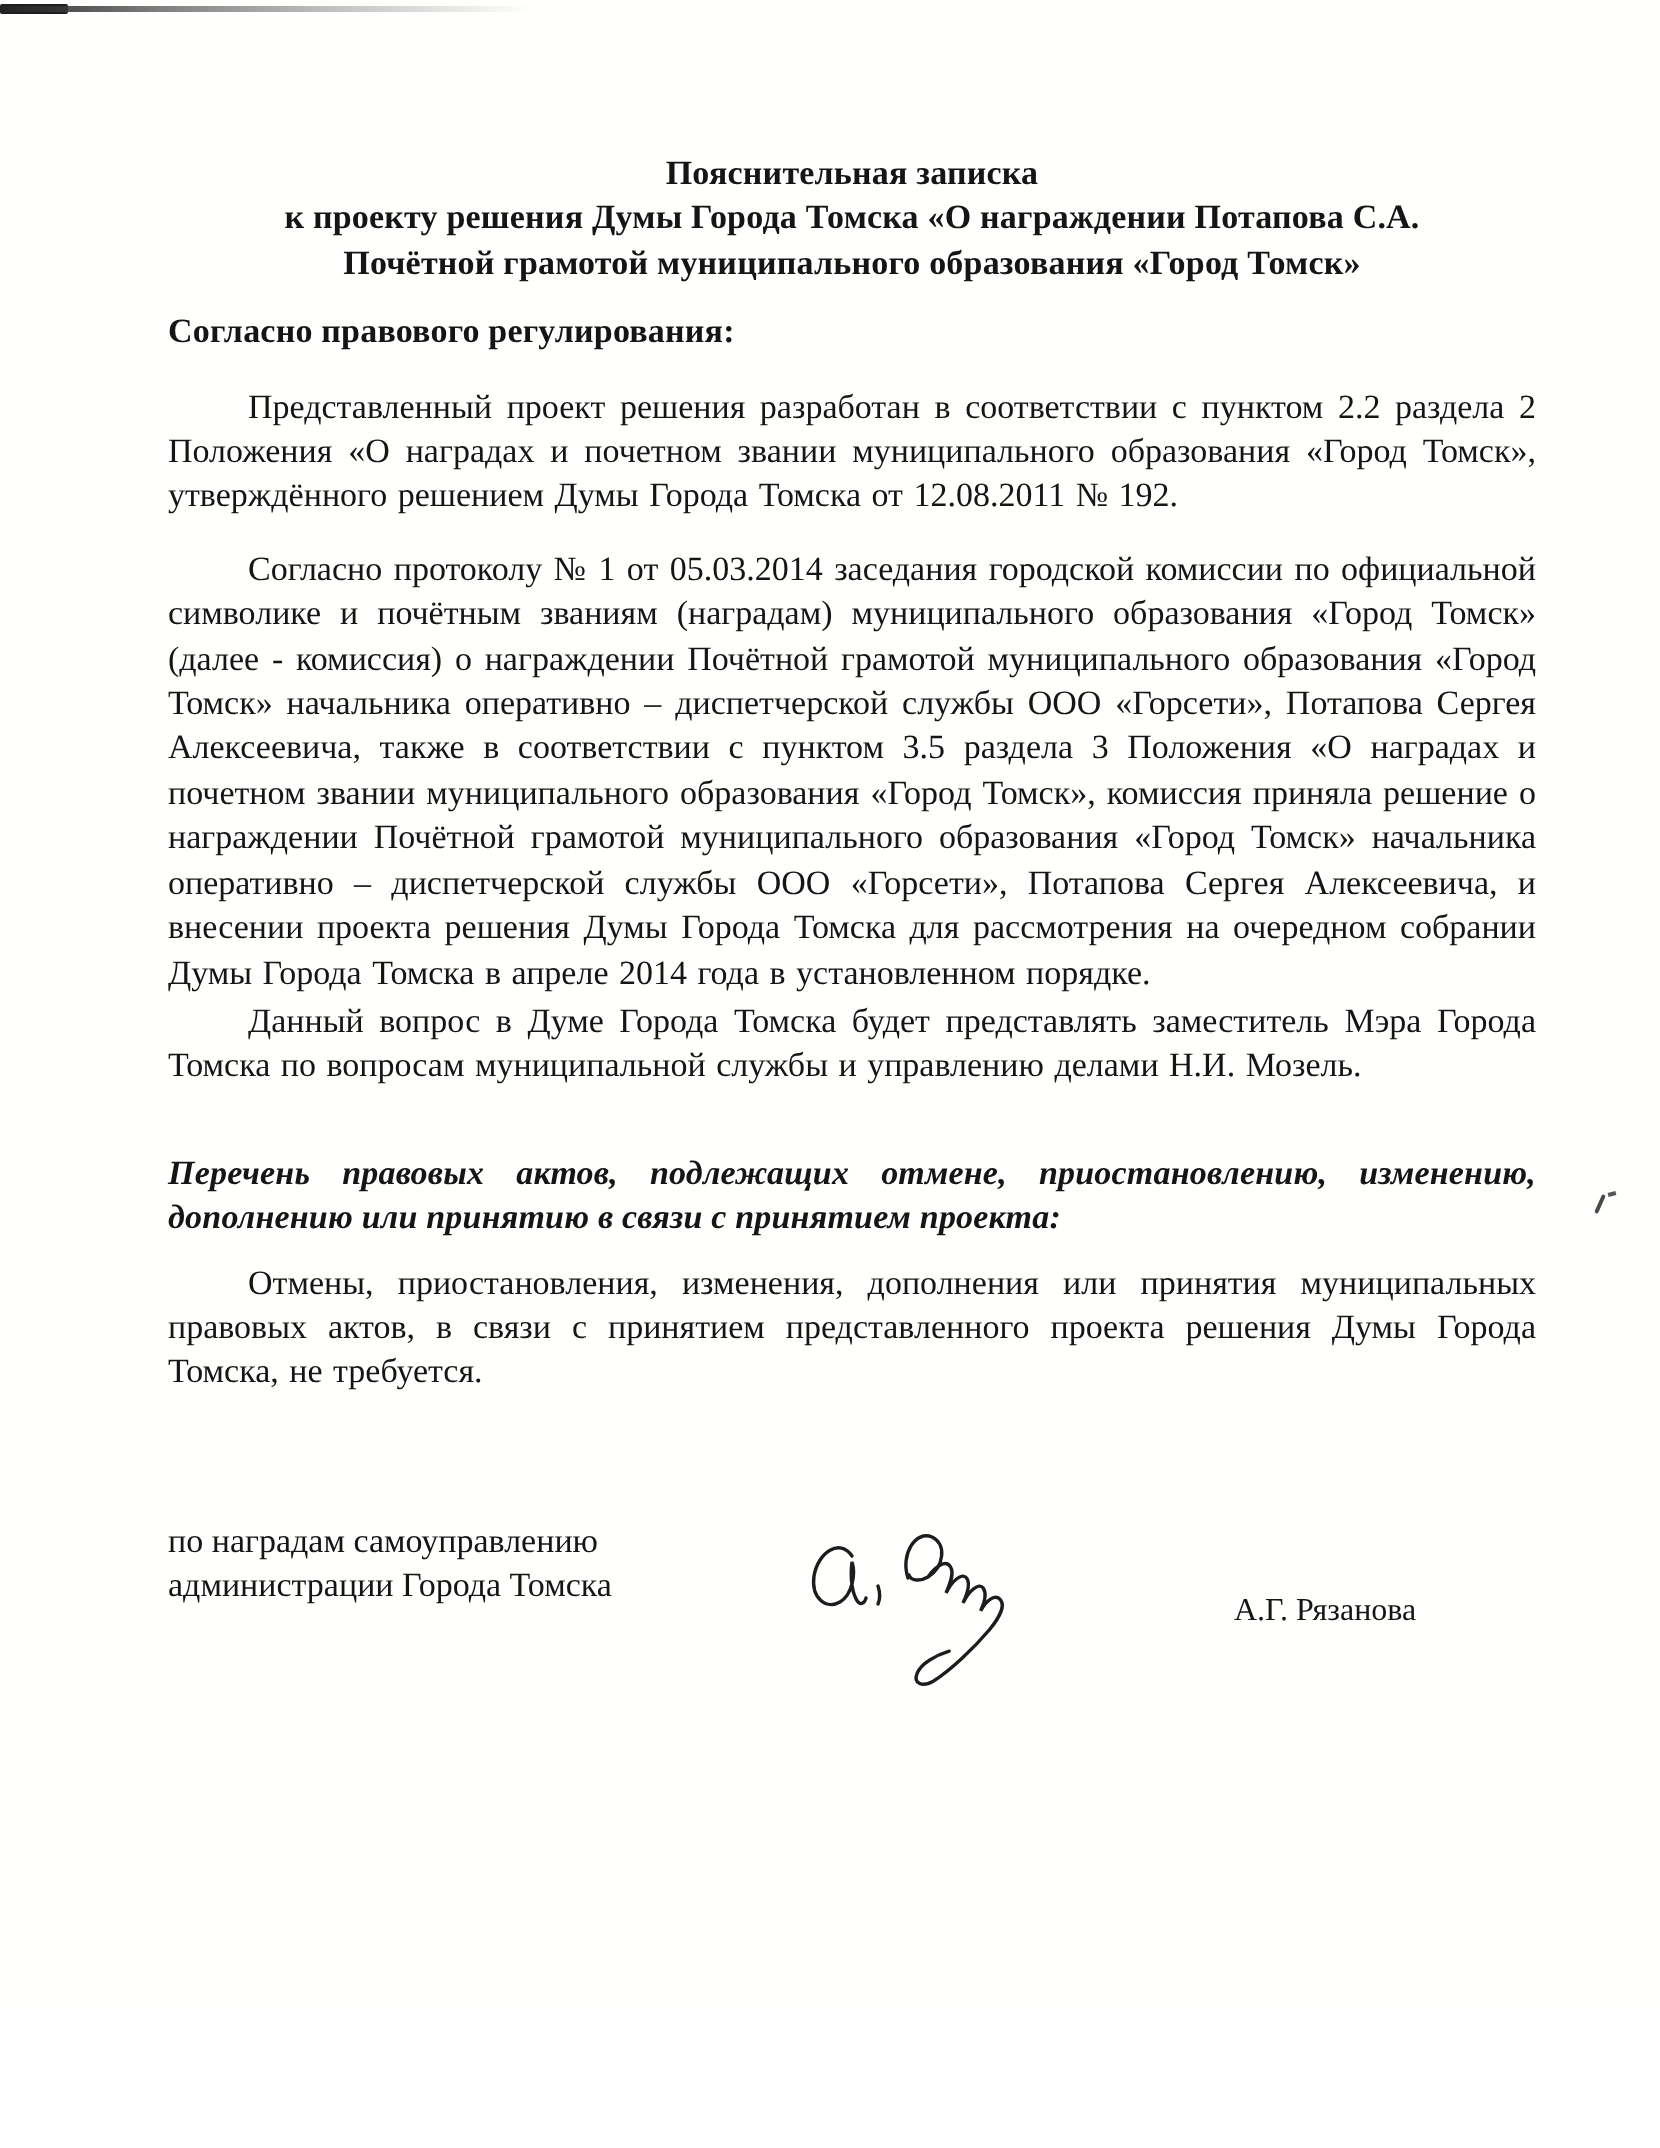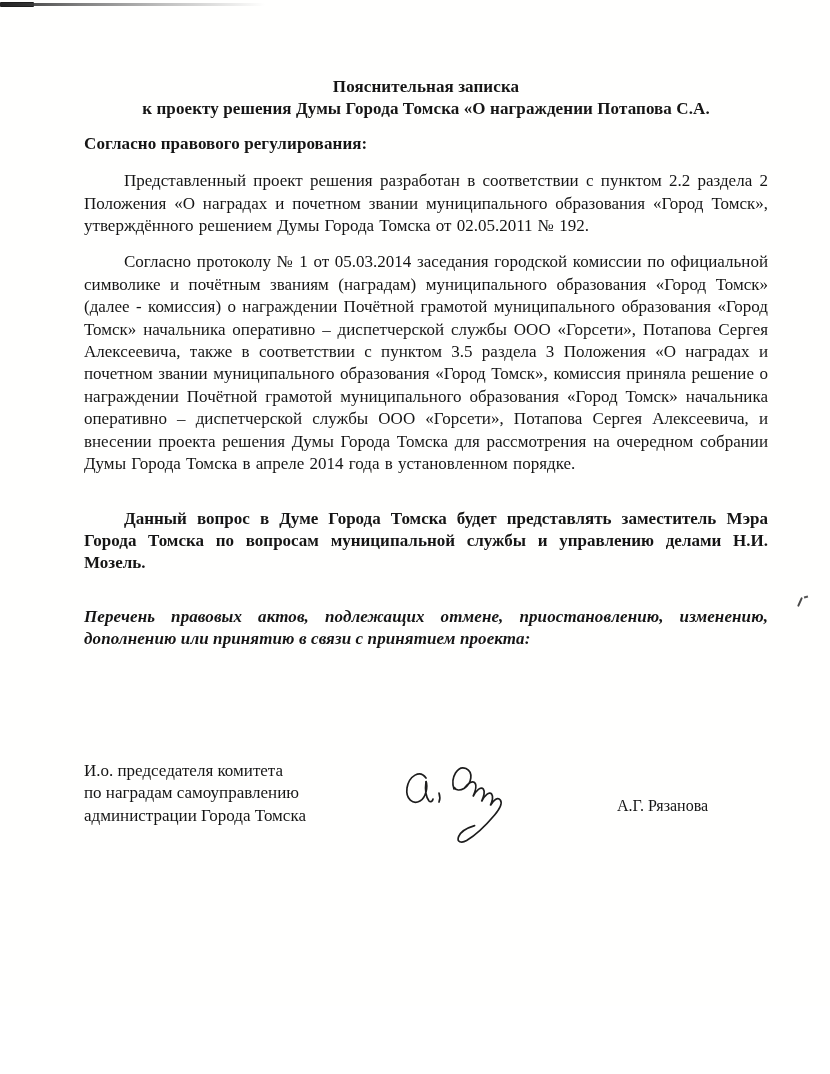--- a/index.html
+++ b/index.html
@@ -55,21 +55,21 @@
   .para {
     margin: 0;
     font-size: 17px;
     line-height: 22.4px;
     text-align: justify;
     text-indent: 40px;
     word-spacing: 1px;
   }
   .p1 { margin-top: 15px; }
   .p2 { margin-top: 14px; }
-  .p3 { margin-top: 32px; font-weight: bold; }
+  .p3 { margin-top: 2px; }
   .p4 { margin-top: 10px; }
 
   .sig-lines {
     position: absolute; left: 84px; top: 760px;
     font-size: 17px; line-height: 22.4px;
   }
   .sig-scrawl {
     position: absolute; left: 396px; top: 756px;
   }
   .sig-name {
@@ -87,32 +87,33 @@
 <div class="page">
 
   <div class="artifact-top-blob"></div>
   <div class="artifact-top-line"></div>
   <div class="artifact-tick"></div>
   <div class="artifact-tick-dot"></div>
 
   <header class="doc-title">
     <div>Пояснительная записка</div>
     <div>к проекту решения Думы Города Томска «О награждении Потапова С.А.</div>
+    <div>Почётной грамотой муниципального образования «Город Томск»</div>
   </header>
 
   <h2 class="sec-heading h1">Согласно правового регулирования:</h2>
-  <p class="para p1">Представленный проект решения разработан в соответствии с пунктом 2.2 раздела 2 Положения «О наградах и почетном звании муниципального образования «Город Томск», утверждённого решением Думы Города Томска от 02.05.2011 № 192.</p>
+  <p class="para p1">Представленный проект решения разработан в соответствии с пунктом 2.2 раздела 2 Положения «О наградах и почетном звании муниципального образования «Город Томск», утверждённого решением Думы Города Томска от 12.08.2011 № 192.</p>
 
   <p class="para p2">Согласно протоколу № 1 от 05.03.2014 заседания городской комиссии по официальной символике и почётным званиям (наградам) муниципального образования «Город Томск» (далее - комиссия) о награждении Почётной грамотой муниципального образования «Город Томск» начальника оперативно – диспетчерской службы ООО «Горсети», Потапова Сергея Алексеевича, также в соответствии с пунктом 3.5 раздела 3 Положения «О наградах и почетном звании муниципального образования «Город Томск», комиссия приняла решение о награждении Почётной грамотой муниципального образования «Город Томск» начальника оперативно – диспетчерской службы ООО «Горсети», Потапова Сергея Алексеевича, и внесении проекта решения Думы Города Томска для рассмотрения на очередном собрании Думы Города Томска в апреле 2014 года в установленном порядке.</p>
   <p class="para p3">Данный вопрос в Думе Города Томска будет представлять заместитель Мэра Города Томска по вопросам муниципальной службы и управлению делами Н.И. Мозель.</p>
 
   <h2 class="sec-heading h3">Перечень правовых актов, подлежащих отмене, приостановлению, изменению, дополнению или принятию в связи с принятием проекта:</h2>
+  <p class="para p4">Отмены, приостановления, изменения, дополнения или принятия муниципальных правовых актов, в связи с принятием представленного проекта решения Думы Города Томска, не требуется.</p>
 
   <div class="sig-lines">
-    <div>И.о. председателя комитета</div>
     <div>по наградам самоуправлению</div>
     <div>администрации Города Томска</div>
   </div>
 
   <svg class="sig-scrawl" width="150" height="95" viewBox="0 0 150 95" fill="none">
     <path d="M30,22 C24,13 13,20 11,32 C9.5,43 17,49 24,45 C30,41.5 32,31 30,25 C29,33 30,41 33,45 C34.5,46.5 36.5,45.5 37,43" stroke="#1d1d1d" stroke-width="1.7" stroke-linecap="round" fill="none"></path>
     <path d="M43,37 C44,40 44.3,43 43,46" stroke="#1d1d1d" stroke-width="1.7" stroke-linecap="round" fill="none"></path>
     <path d="M58,33 C54,21 62,9 70,12.5 C77.5,16 76,27.5 68,32.5 C64,34.8 59.5,34.5 58.5,31.5 M68,32.5 C72,27 77,23.5 79.3,27.5 C81.2,30.7 79,36 77,40.5 C80,34.5 85,30 87.3,33 C89.4,36 87.6,41 85.5,45.5 C88.5,39.5 93.4,35 95.6,38 C97.6,41 96.4,45 94.3,49.5 C97.3,44 101.7,40.7 104.3,44 C106.6,47 103.6,53 98.6,59 C91,68 79,79.5 70.6,84.6 C65.4,87.6 60.4,86 62.6,80.6 C64.6,75.6 72,71.6 78.6,69.6" stroke="#1d1d1d" stroke-width="1.7" stroke-linecap="round" fill="none"></path>
   </svg>
 

